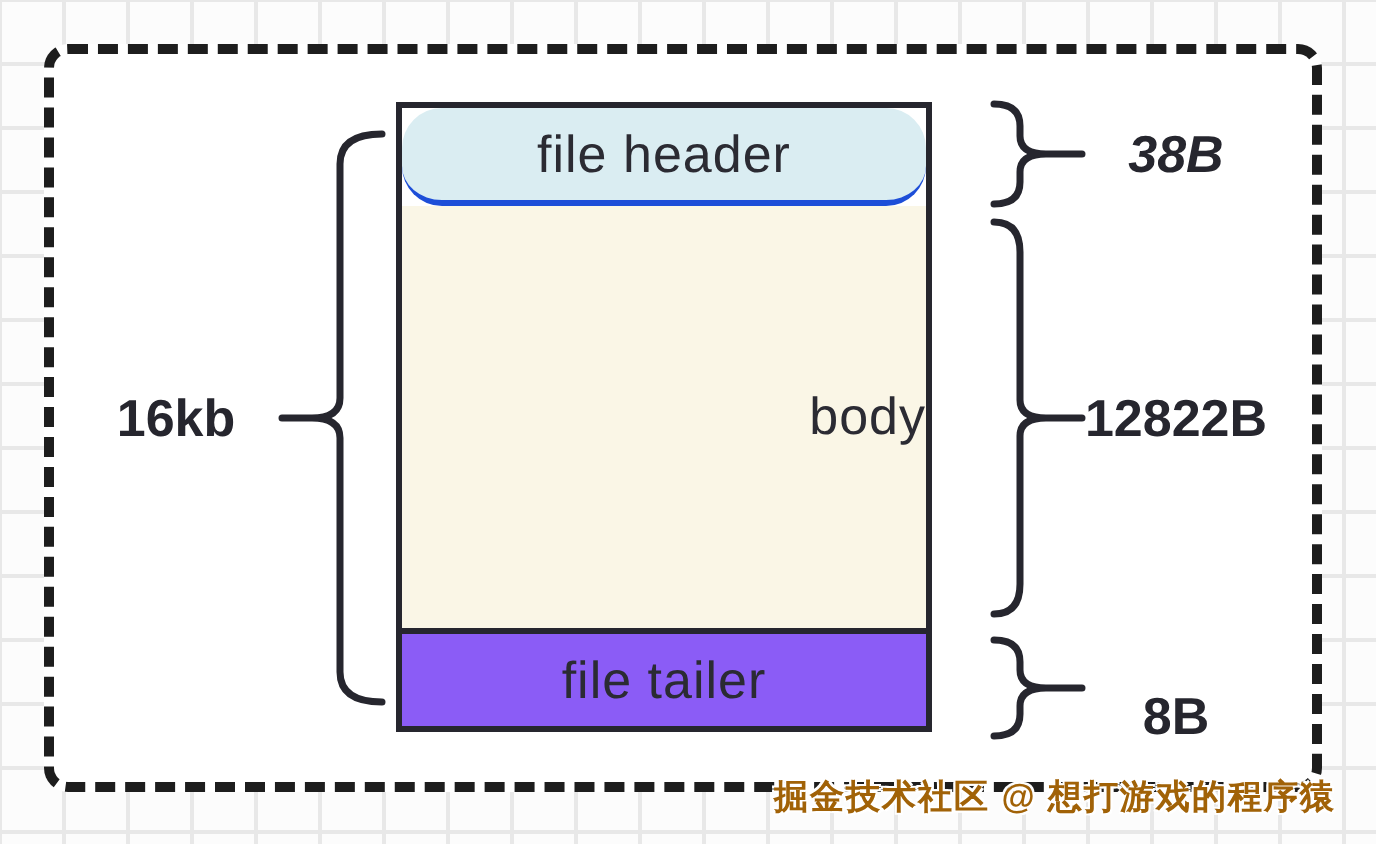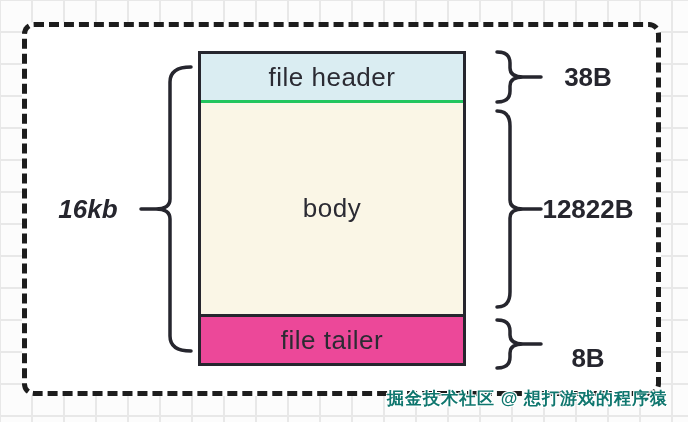--- a/index.html
+++ b/index.html
@@ -35,22 +35,22 @@
     background: #ffffff;
   }
   .section {
     display: flex;
     align-items: center;
     justify-content: center;
     font-size: 26px;
     color: #2b2b33;
     letter-spacing: 0.5px;
   }
-  .section.header { flex: 0 0 49px; border-bottom: 3px solid #22c55e; }
-  .section.body   { flex: 1 1 auto; }
+  .section.header { flex: 0 0 49px; border-bottom: 3px solid #1d4ed8; border-radius: 20px; }
+  .section.body   { flex: 1 1 auto; justify-content: flex-end; }
   .section.tailer { flex: 0 0 49px; border-top: 3px solid #26262e; }
   .brace { position: absolute; overflow: visible; }
   .brace path {
     fill: none;
     stroke: #26262e;
     stroke-width: 3.5;
     stroke-linecap: round;
     stroke-linejoin: round;
   }
   .size-label {
@@ -60,21 +60,21 @@
     font-size: 26px;
     font-weight: 700;
     color: #26262e;
     white-space: nowrap;
   }
   .watermark {
     position: absolute;
     right: 20px; bottom: 12px;
     font-size: 17px;
     font-weight: 700;
-    color: #0f766e;
+    color: #a16207;
     white-space: nowrap;
     text-shadow:
       -1px -1px 0 #ffffff, 1px -1px 0 #ffffff,
       -1px  1px 0 #ffffff, 1px  1px 0 #ffffff;
     letter-spacing: 1px;
   }
 </style>
 </head>
 <body>
 
@@ -82,34 +82,34 @@
 
 <div class="frame"></div>
 
 <div class="mem-box">
   <div class="section header" style="background-color: rgb(218, 237, 242);">
     <span>file header</span>
   </div>
   <div class="section body" style="background-color: rgb(250, 246, 230);">
     <span>body</span>
   </div>
-  <div class="section tailer" style="background-color: #ec4899;">
+  <div class="section tailer" style="background-color: #8b5cf6;">
     <span>file tailer</span>
   </div>
 </div>
 
 <svg class="brace" style="left:139px; top:64px;" width="58" height="290" viewBox="0 0 58 290">
   <path d="M 52 3 Q 31 3 31 18 L 31 135 Q 31 145 17 145 Q 31 145 31 155 L 31 272 Q 31 287 52 287 M 17 145 L 2 145"></path>
 </svg>
-<div class="size-label" style="left:38px; top:194px;font-style:italic;">16kb</div>
+<div class="size-label" style="left:38px; top:194px;">16kb</div>
 
 <svg class="brace" style="left:495px; top:49px;" width="48" height="56" viewBox="0 0 48 56">
   <path d="M 2 3 Q 15 3 15 14 L 15 19 Q 15 28 28 28 Q 15 28 15 37 L 15 42 Q 15 53 2 53 M 28 28 L 46 28"></path>
 </svg>
-<div class="size-label" style="left:538px; top:62px;">38B</div>
+<div class="size-label" style="left:538px; top:62px;font-style:italic;">38B</div>
 
 <svg class="brace" style="left:495px; top:108px;" width="48" height="202" viewBox="0 0 48 202">
   <path d="M 2 3 Q 15 3 15 18 L 15 92 Q 15 101 28 101 Q 15 101 15 110 L 15 184 Q 15 199 2 199 M 28 101 L 46 101"></path>
 </svg>
 <div class="size-label" style="left:538px; top:194px;">12822B</div>
 
 <svg class="brace" style="left:495px; top:317px;" width="48" height="54" viewBox="0 0 48 54">
   <path d="M 2 3 Q 15 3 15 14 L 15 18 Q 15 27 28 27 Q 15 27 15 36 L 15 40 Q 15 51 2 51 M 28 27 L 46 27"></path>
 </svg>
 <div class="size-label" style="left:538px; top:329px;margin-top:14px;">8B</div>

